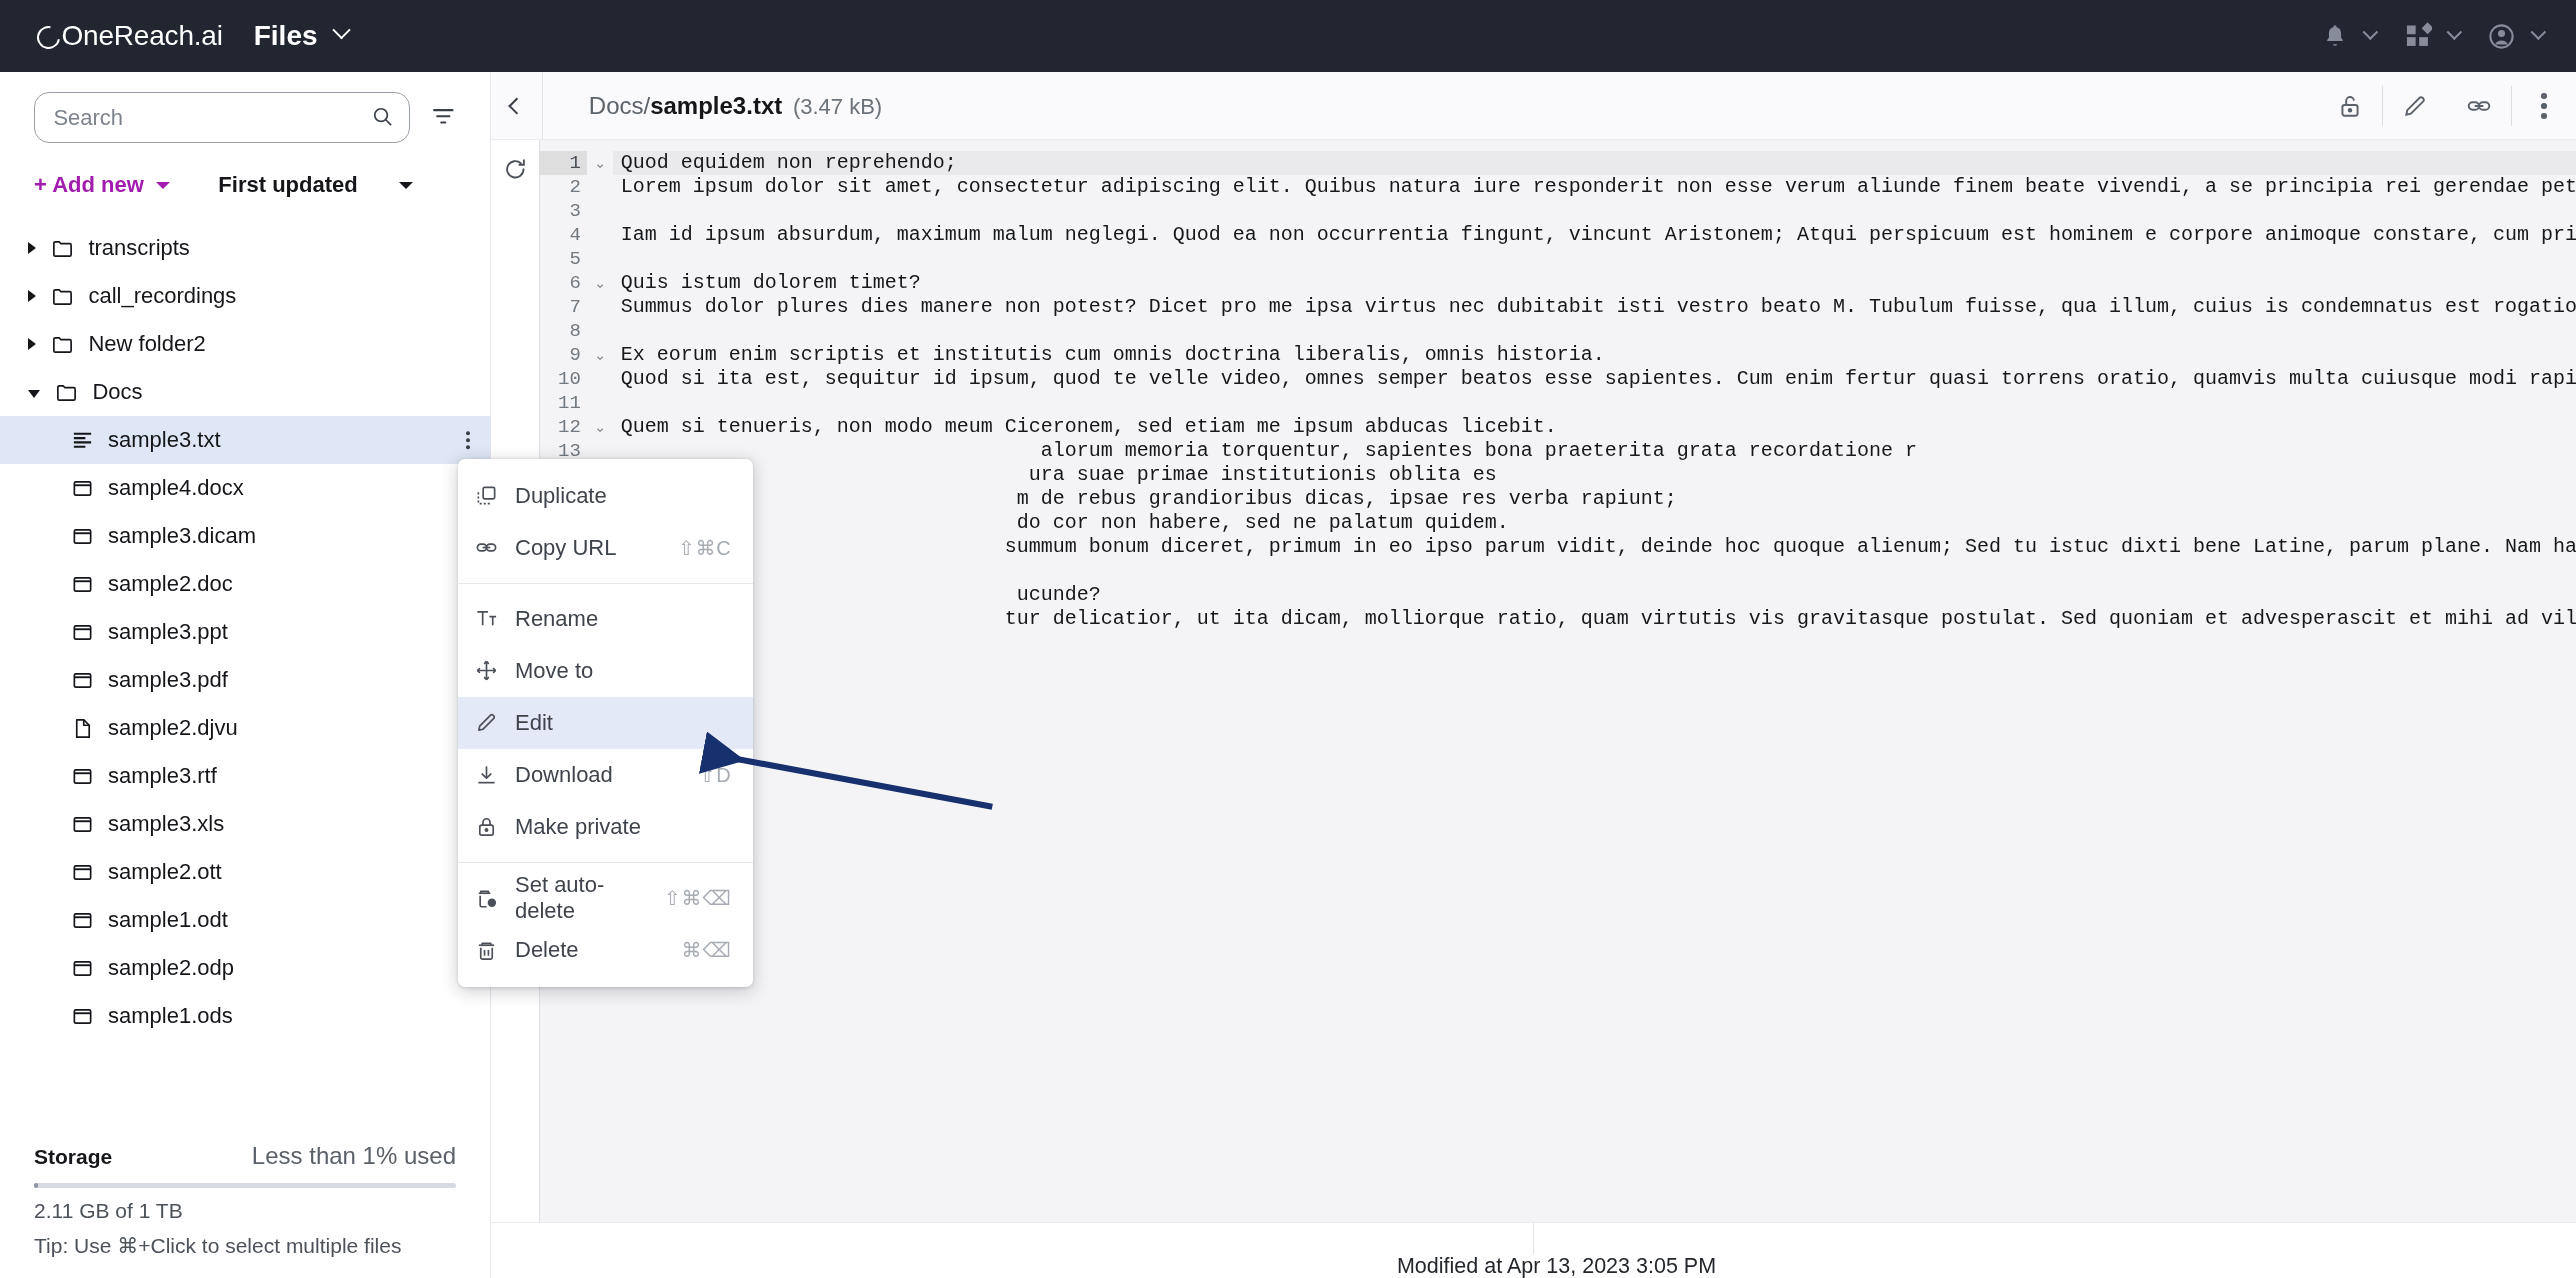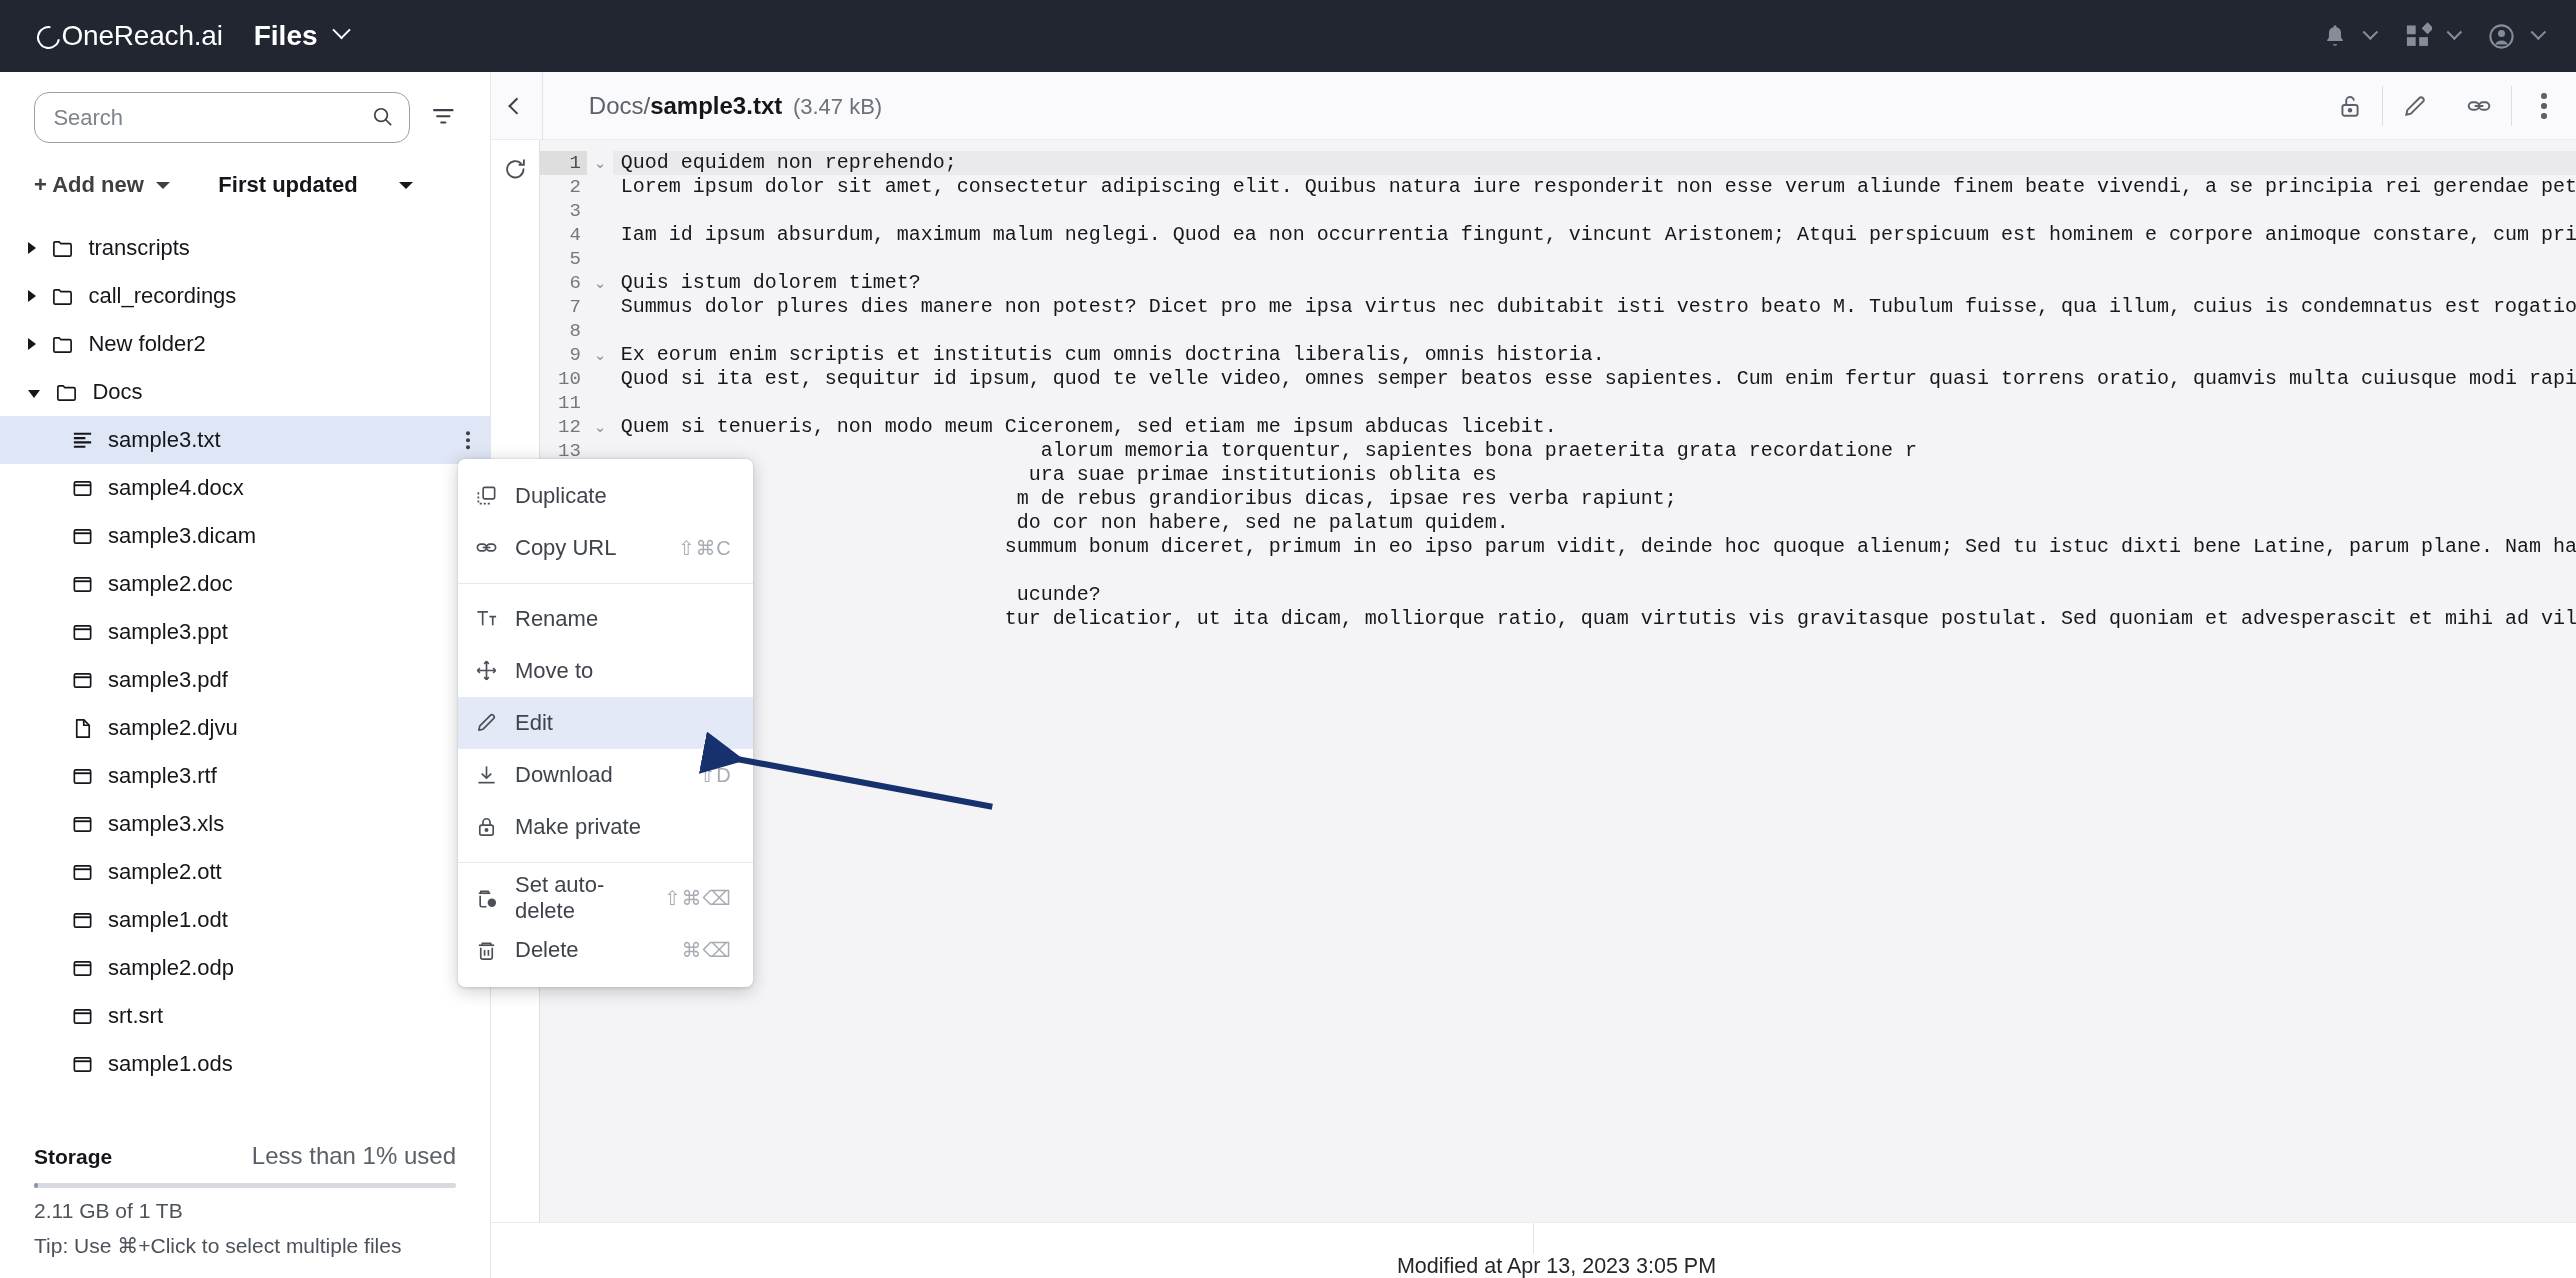--- a/index.html
+++ b/index.html
@@ -87,21 +87,21 @@
   #search-input::placeholder { color: #7d838c; }
   #search-icon { position: absolute; right: 15.4px; top: 12.3px; color: #3c4149; }
   #filter-icon { margin-left: 21.5px; color: #3c4149; }
 
   #actions-row {
     display: flex; align-items: center;
     padding: 29px 34px 0 34px;
     justify-content: space-between;
   }
   #add-new {
-    color: #404040; font-size: 22px; font-weight: bold;
+    color: #a21caf; font-size: 22px; font-weight: bold;
     display: flex; align-items: center; cursor: pointer;
   }
   #add-new .tri { margin-left: 12.3px; }
   .tri {
     display: inline-block;
     width: 0; height: 0;
     border-left: 7px solid transparent;
     border-right: 7px solid transparent;
     border-top: 7.7px solid currentColor;
   }
@@ -517,29 +517,20 @@
         <span>sample1.odt</span>
       </div>
       <div class="tree-row file">
         <span class="ico">
           <svg width="23" height="23" viewBox="0 0 24 24" fill="none" stroke="#14161a" stroke-width="1.75" stroke-linejoin="round">
             <rect x="3.5" y="5" width="17" height="14" rx="1.6"></rect>
             <path d="M3.5 8.6h17" stroke-width="2"></path>
           </svg>
         </span>
         <span>sample2.odp</span>
-      </div>
-      <div class="tree-row file">
-        <span class="ico">
-          <svg width="23" height="23" viewBox="0 0 24 24" fill="none" stroke="#14161a" stroke-width="1.75" stroke-linejoin="round">
-            <rect x="3.5" y="5" width="17" height="14" rx="1.6"></rect>
-            <path d="M3.5 8.6h17" stroke-width="2"></path>
-          </svg>
-        </span>
-        <span>srt.srt</span>
       </div>
       <div class="tree-row file">
         <span class="ico">
           <svg width="23" height="23" viewBox="0 0 24 24" fill="none" stroke="#14161a" stroke-width="1.75" stroke-linejoin="round">
             <rect x="3.5" y="5" width="17" height="14" rx="1.6"></rect>
             <path d="M3.5 8.6h17" stroke-width="2"></path>
           </svg>
         </span>
         <span>sample1.ods</span>
       </div>

